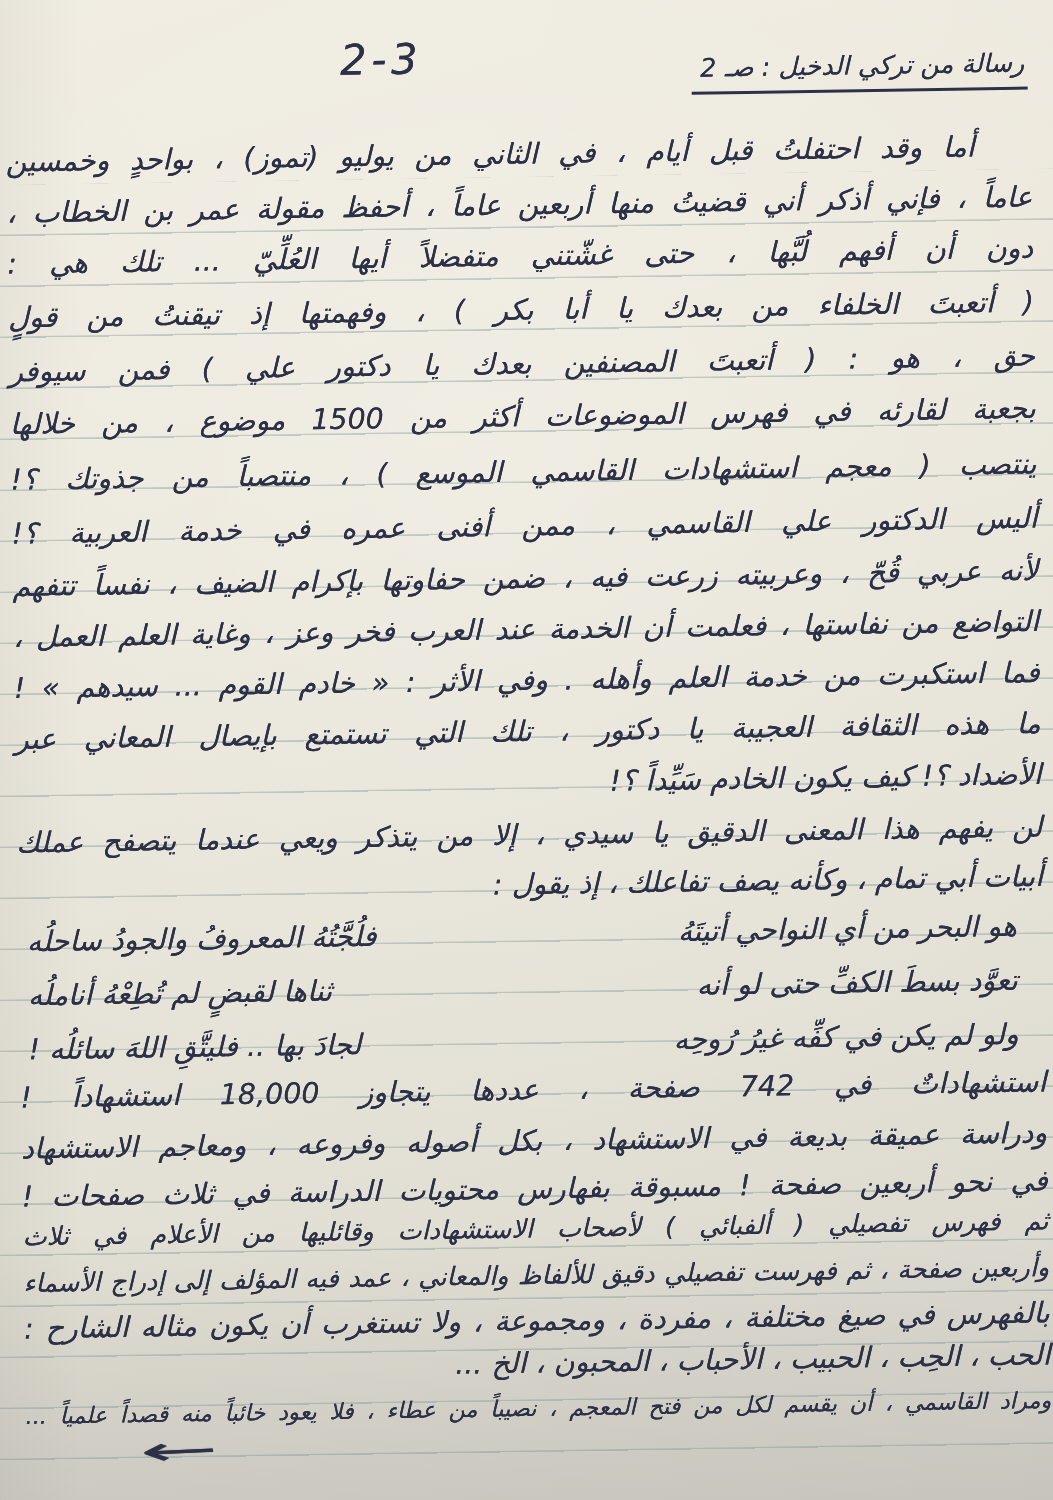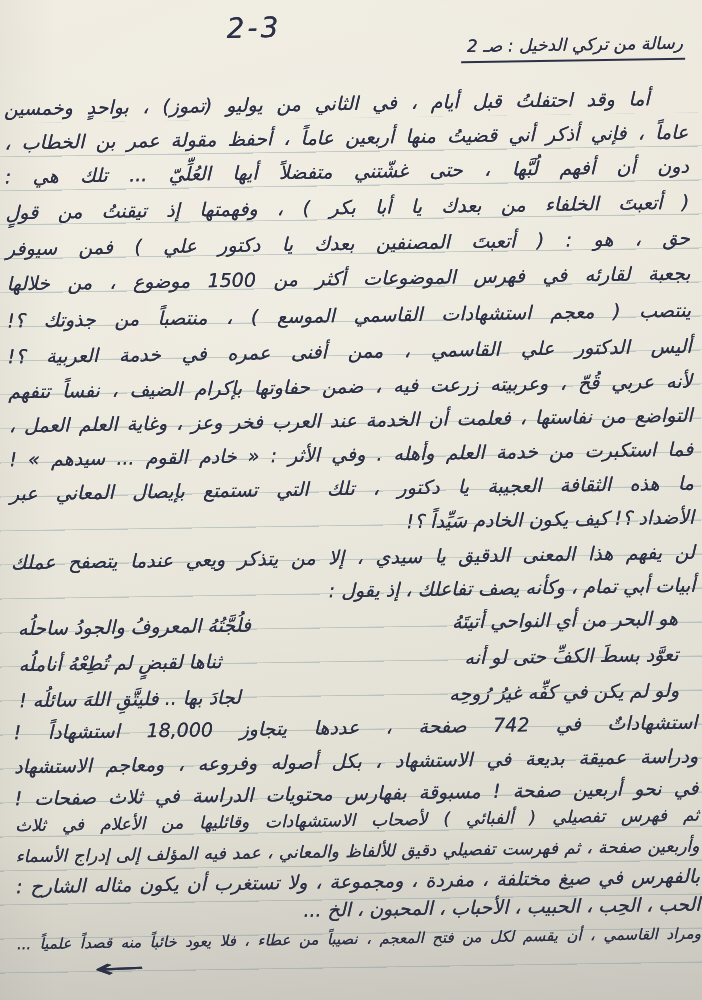--- a/index.html
+++ b/index.html
@@ -17,21 +17,21 @@
       linear-gradient(to bottom, rgba(0,0,0,0) 82%, rgba(60,60,55,0.10) 100%),
       linear-gradient(to right, rgba(60,60,55,0.05), rgba(0,0,0,0) 8%);
   }
   .sheet { position:absolute; inset:0; transform:rotate(-0.9deg); transform-origin:50% 50%; }
   .ruling { position:absolute; left:-50px; right:-50px; top:118px; height:880px; pointer-events:none;
     background:repeating-linear-gradient(to bottom,
       rgba(122,148,152,0) 0px, rgba(122,148,152,0) 32.6px,
       rgba(122,148,152,0.40) 33.3px, rgba(122,148,152,0.40) 34px);
   }
   .hw { color:var(--ink); font-style:italic; text-shadow:0 0 0.4px currentColor; }
-  .page-num { position:absolute; top:10px; left:234px; font-size:28px; letter-spacing:3px; }
+  .page-num { position:absolute; top:22px; left:234px; font-size:28px; letter-spacing:3px; }
   .letter-header { position:absolute; top:38px; right:10px; direction:rtl; font-size:17px;
     border-bottom:2px solid var(--ink); padding:0 2px 5px 6px; }
   .line { position:absolute; right:8px; left:10px; direction:rtl; font-size:19px; line-height:1.25;
     text-align:justify; text-align-last:justify; }
   .line.short { left:auto; text-align:right; text-align-last:right; white-space:nowrap; }
   .line.indent { padding-right:38px; }
   .line.sm { font-size:17px; }
   .line.xs { font-size:15px; }
   .verse { position:absolute; right:26px; left:16px; direction:rtl; display:flex;
     justify-content:space-between; font-size:19px; line-height:1.25; }

